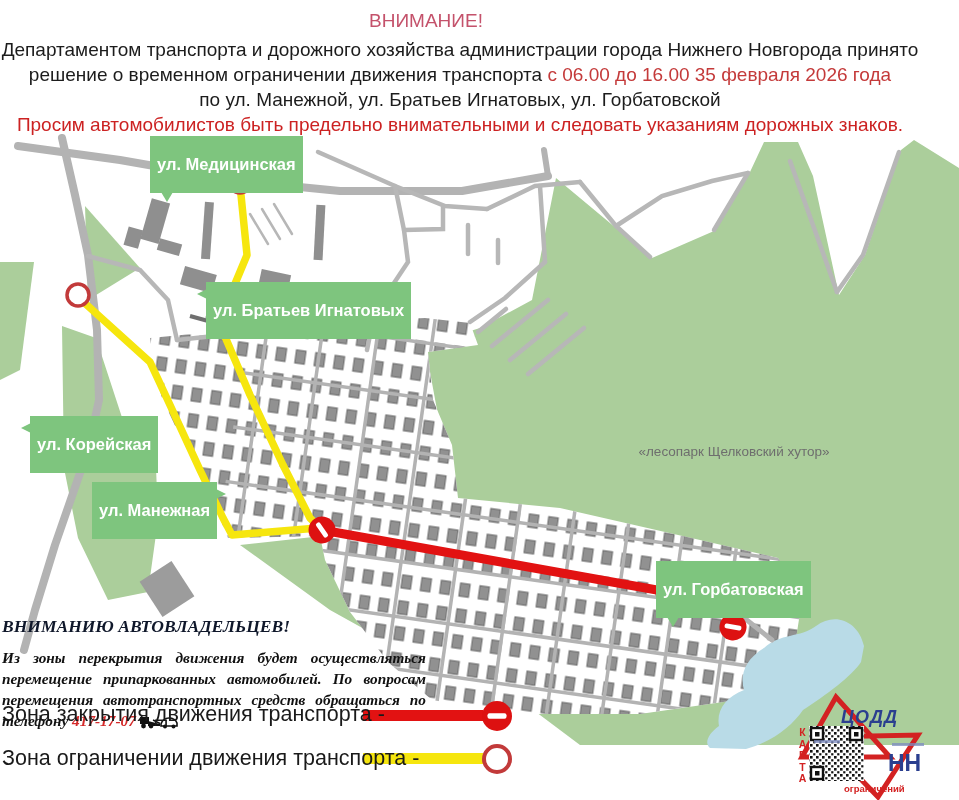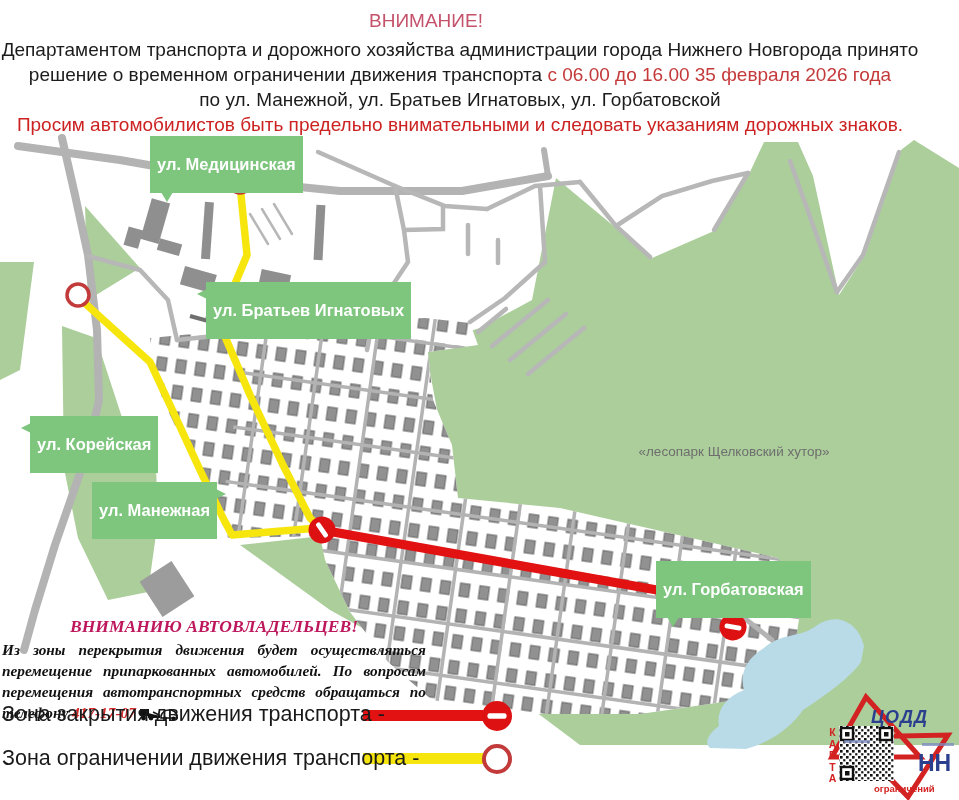--- a/index.html
+++ b/index.html
@@ -24,34 +24,34 @@
   .pt-down::after{left:11px;bottom:-9px;border-left:6px solid transparent;
          border-right:6px solid transparent;border-top:10px solid #7ec57e;}
   .pt-left::after{left:-9px;top:7px;border-top:5px solid transparent;
          border-bottom:5px solid transparent;border-right:10px solid #7ec57e;}
   .pt-right::after{right:-9px;top:7px;border-top:5px solid transparent;
          border-bottom:5px solid transparent;border-left:10px solid #7ec57e;}
 
   
   .notice{position:absolute;left:2px;top:616px;width:424px;
           font-family:"Liberation Serif",serif;font-style:italic;font-weight:bold;}
-  .notice .nt{color:#be185d;text-align:center;font-size:17.5px;margin-bottom:2px;}
+  .notice .nt{color:#0f172a;font-size:17.5px;margin-bottom:10px;}
   .notice .nb{font-size:15.3px;line-height:21px;text-align:justify;color:#111;}
   .notice .phone{color:#d42a2a;}
   .truck{vertical-align:-3px;margin-left:4px;}
 
   
   .legend-row{position:absolute;left:2px;font-size:21.5px;color:#1a1a1a;white-space:nowrap;}
   .lg1{top:702px;} .lg2{top:746px;}
 
   
   
 
   
-  .logo{position:absolute;left:822px;top:684px;width:137px;height:116px;}
+  .logo{position:absolute;left:792px;top:684px;width:137px;height:116px;}
   .logo .lg-org{position:absolute;left:49px;top:23px;color:#2b3f8f;
         font-weight:bold;font-style:italic;font-size:18px;letter-spacing:1px;}
   .logo .lg-city{position:absolute;left:96px;top:66px;color:#2b3f8f;
         font-weight:bold;font-size:23px;}
   .logo .lg-karta{position:absolute;left:4px;top:43px;width:13px;
         font-weight:bold;font-size:10.5px;line-height:11.5px;color:#d32222;
         word-break:break-all;text-align:center;}
   .logo .lg-ogr{position:absolute;left:12px;top:99px;color:#d32222;
         font-weight:bold;font-size:9.5px;white-space:nowrap;margin-left:40px;}
   .logo .gb{position:absolute;height:3px;background:#7c8bc0;opacity:.75;}

